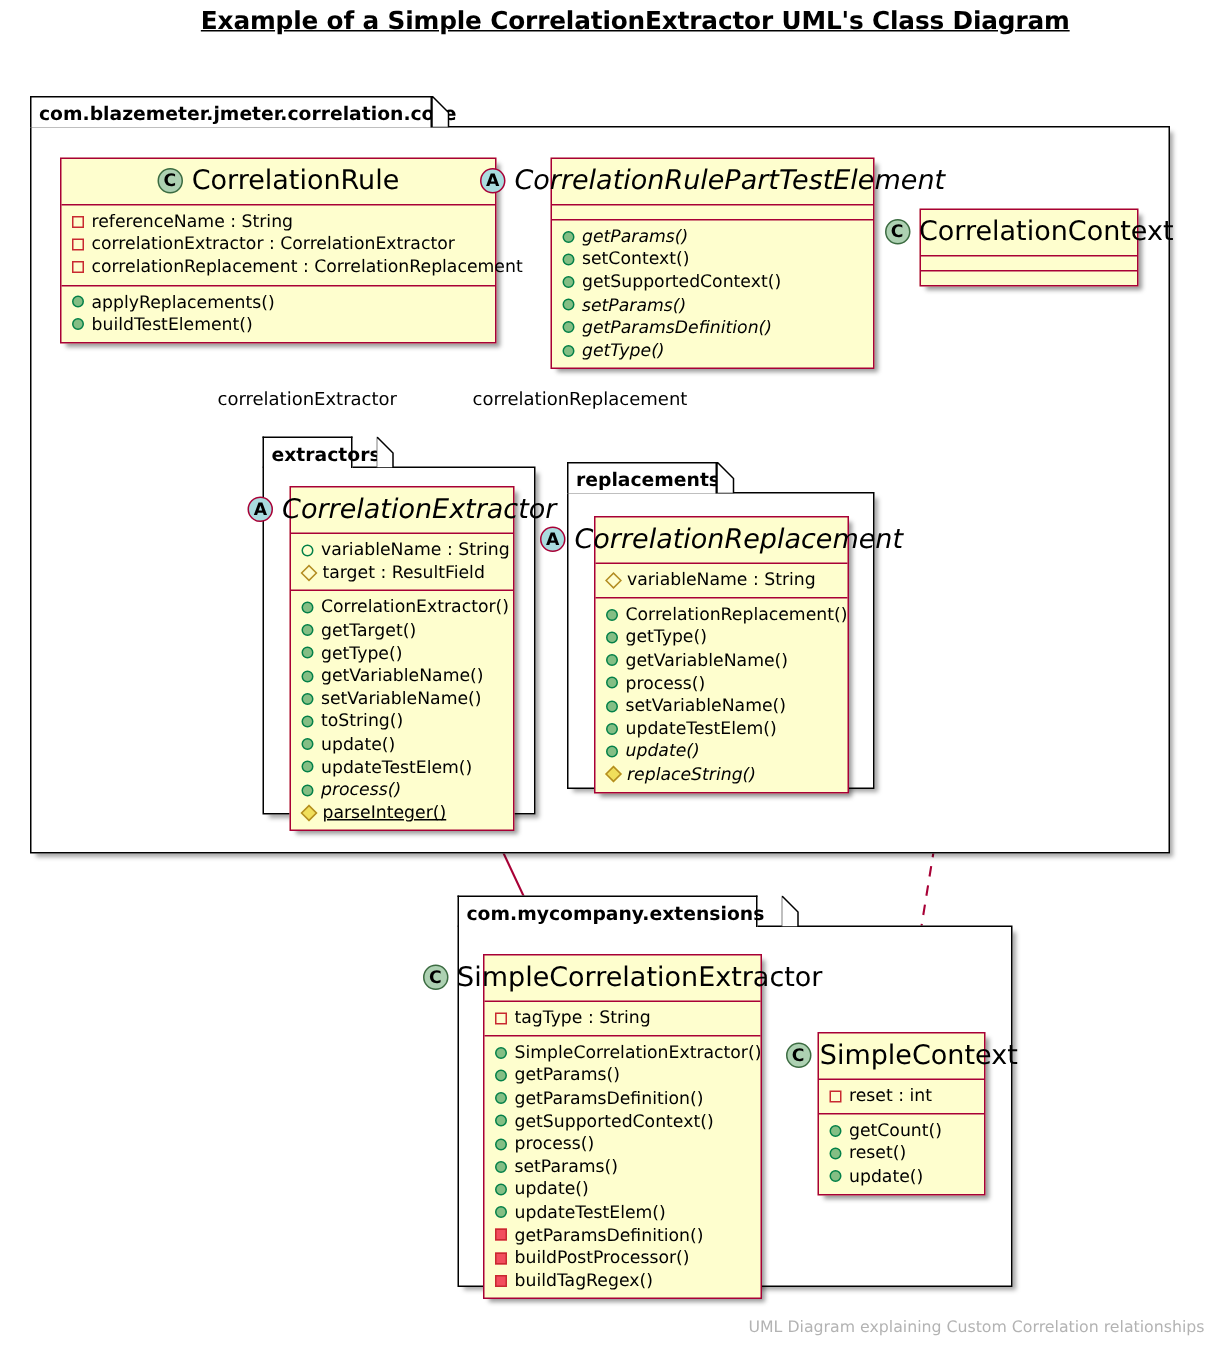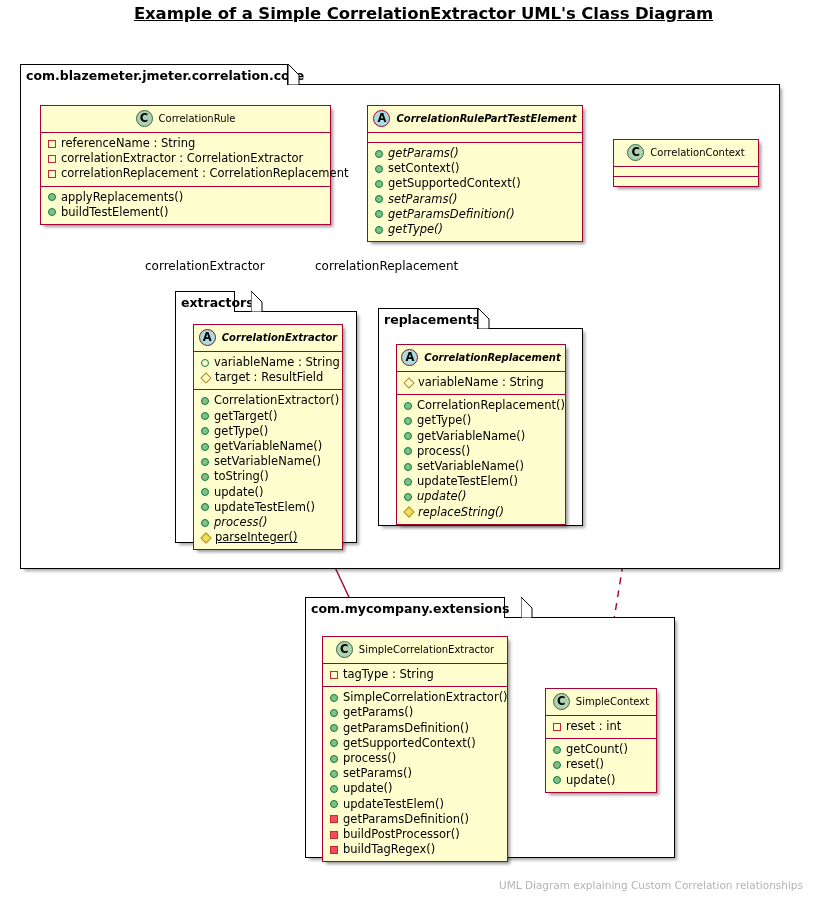--- a/index.html
+++ b/index.html
@@ -102,24 +102,24 @@
   .class-header {
     display: flex;
     align-items: center;
     justify-content: center;
     gap: 6px;
     padding: 4px 7px 5px 7px;
     border-bottom: 1.5px solid #A80036;
     white-space: nowrap;
   }
   .class-name {
-    font-size: 10px;
-    color: #000000;
-  }
-  .class-name.abstract { font-style: italic; font-weight: bold; }
+    font-size: 18px;
+    color: #000000;
+  }
+  .class-name.abstract { font-style: italic; }
 
   .stereo-icon {
     width: 17px;
     height: 17px;
     border-radius: 50%;
     flex: 0 0 auto;
     display: flex;
     align-items: center;
     justify-content: center;
     font-size: 11.5px;

